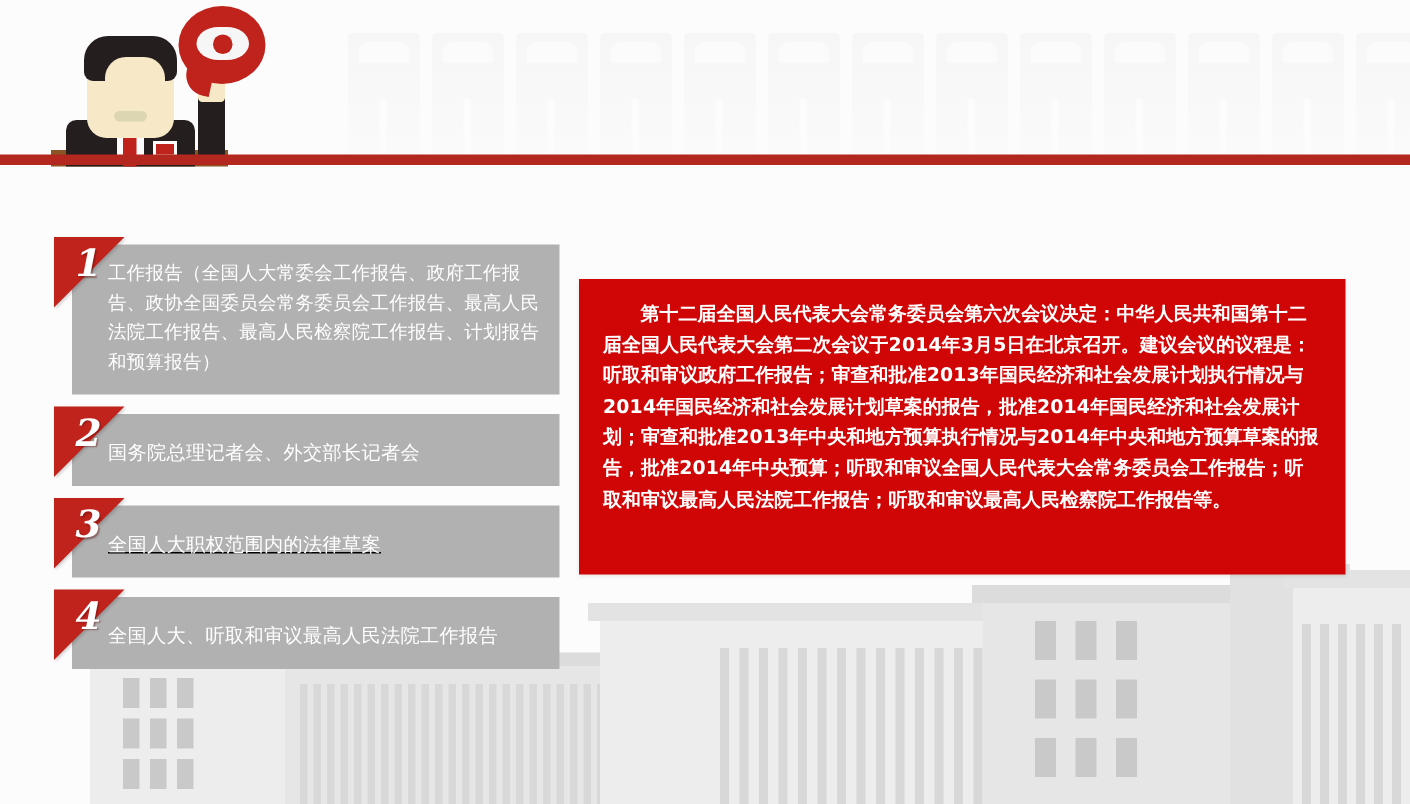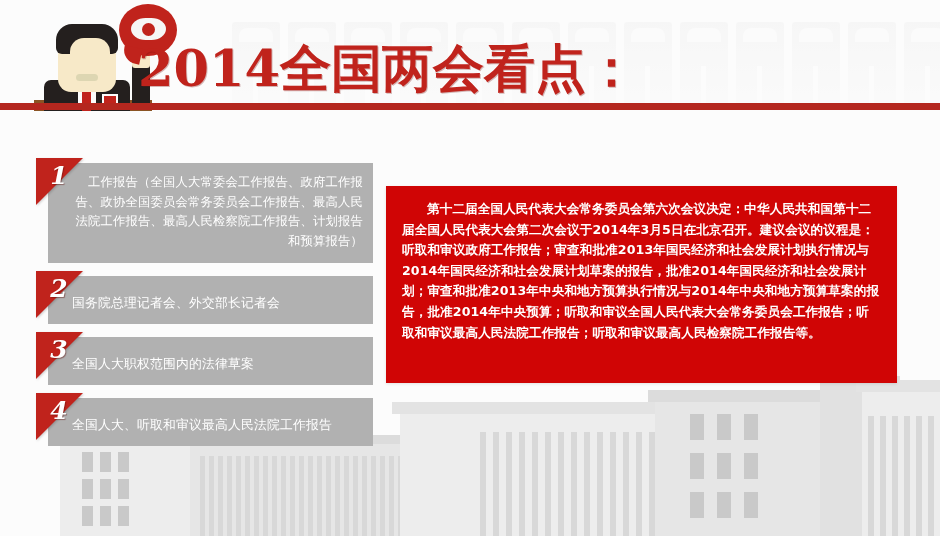--- a/index.html
+++ b/index.html
@@ -56,21 +56,21 @@
   .desk{position:absolute;left:16px;top:98px;width:118px;height:14px;background:#8a5424;}
   .bubble{position:absolute;left:101px;top:2px;width:58px;height:52px;background:#c0231c;border-radius:50%;}
   .bubble::after{content:"";position:absolute;left:4px;bottom:-7px;width:18px;height:16px;background:#c0231c;border-radius:0 0 0 14px;transform:rotate(12deg);}
   .eye-w{position:absolute;left:12px;top:14px;width:35px;height:22px;background:#f6f6f6;border-radius:50% 50% 50% 50%/60% 60% 60% 60%;}
   .eye-p{position:absolute;left:11px;top:5px;width:13px;height:13px;background:#c0231c;border-radius:50%;}
 
   
   .list{position:absolute;left:48px;top:163px;width:325px;}
   .item{position:relative;margin-bottom:11px;}
   .band{background:#b1b1b1;min-height:40px;box-sizing:border-box;padding:8px 10px 9px 24px;}
-  .band.tall{padding-top:10px;padding-bottom:12px;text-align:right;}
+  .band.tall{padding-top:10px;padding-bottom:12px;}
   .band-text{color:#ffffff;font-size:12.3px;line-height:19.6px;letter-spacing:.2px;}
   .band-text.one{line-height:24px;font-size:12.8px;padding-top:2px;}
   .corner{position:absolute;left:-12px;top:-5px;width:0;height:0;
     border-top:47px solid #c0231c;border-right:47px solid transparent;
     filter:drop-shadow(1px 1px 1px rgba(0,0,0,.18));}
   .num{position:absolute;left:-4px;top:-2px;width:30px;text-align:center;
     font-family:"DejaVu Serif","Liberation Serif",serif;
     font-style:italic;font-weight:bold;font-size:25px;color:#ffffff;
     text-shadow:1px 1px 1px rgba(90,15,10,.45);}
 
@@ -222,21 +222,20 @@
       <div class="hair"></div>
       <div class="mouth"></div>
       <div class="mic"></div>
       <div class="bubble">
         <div class="eye-w">
           <div class="eye-p"></div>
         </div>
       </div>
     </div>
 
-    <div class="title">2014全国两会看点：</div>
     <div class="rule"></div>
   </div>
 
   <div class="list">
 
     <div class="item">
       <div class="band tall">
         <div class="band-text">工作报告（全国人大常委会工作报告、政府工作报告、政协全国委员会常务委员会工作报告、最高人民法院工作报告、最高人民检察院工作报告、计划报告和预算报告）</div>
       </div>
       <div class="corner"></div>
@@ -245,21 +244,21 @@
 
     <div class="item" style="margin-top:13px;">
       <div class="band" style="min-height:44px;padding-top:13px;">
         <div class="band-text one">国务院总理记者会、外交部长记者会</div>
       </div>
       <div class="corner"></div>
       <div class="num">2</div>
     </div>
 
     <div class="item" style="margin-top:13px;">
-      <div class="band" style="min-height:44px;padding-top:13px;">
+      <div class="band" style="min-height:44px;padding-top:13px;text-decoration:underline;">
         <div class="band-text one">全国人大职权范围内的法律草案</div>
       </div>
       <div class="corner"></div>
       <div class="num">3</div>
     </div>
 
     <div class="item" style="margin-top:13px;">
       <div class="band" style="min-height:44px;padding-top:13px;">
         <div class="band-text one">全国人大、听取和审议最高人民法院工作报告</div>
       </div>

